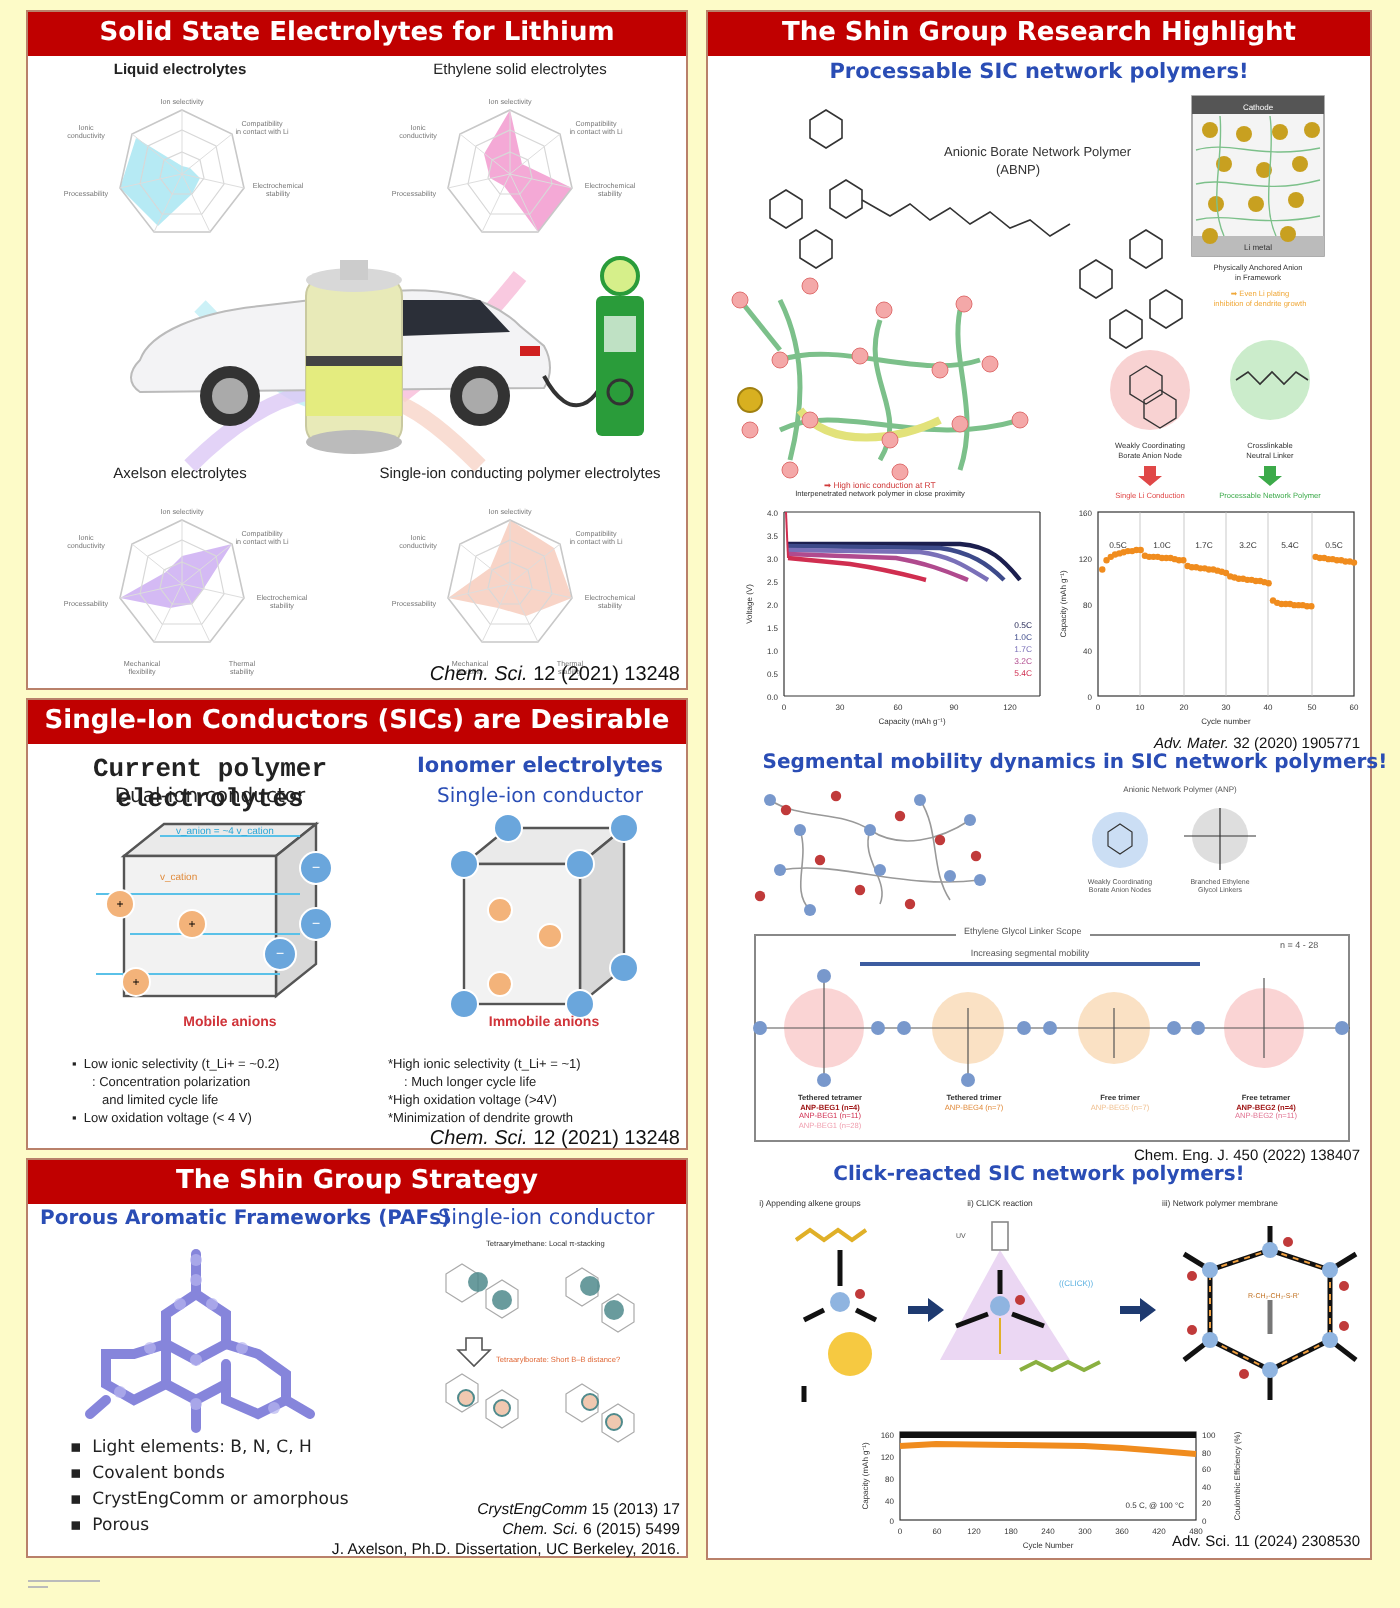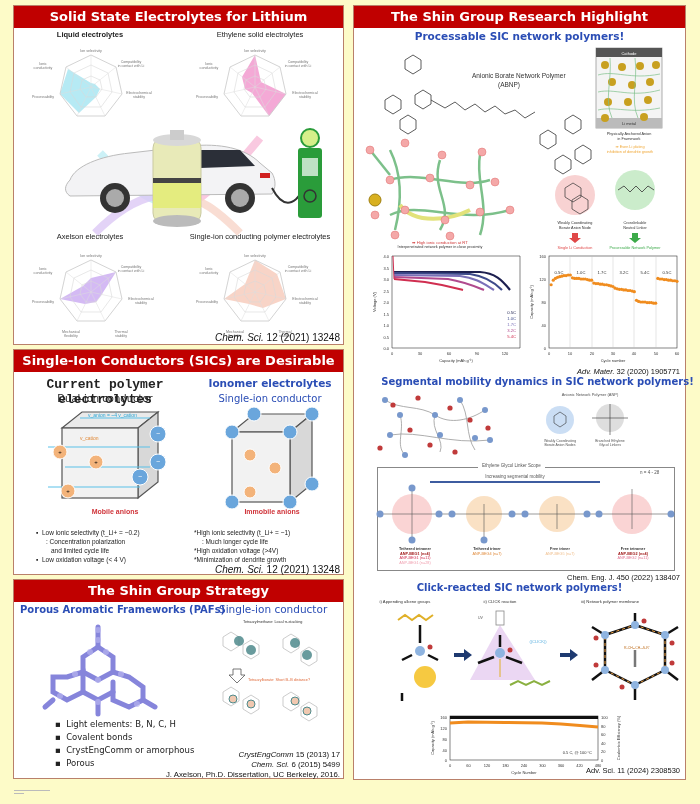--- a/index.html
+++ b/index.html
@@ -265,21 +265,21 @@
   <path d="M20,52 L28,52 L28,58 L32,58 L24,66 L16,58 L20,58 Z" fill="#fff" stroke="#555" stroke-width="0.8"></path>
   <text x="35" y="64" font-size="3.8" fill="#e06a3a" class="lbl">Tetraarylborate: Short B–B distance?</text>
   <g stroke="#4f8a8c" stroke-width="1" fill="#f0c8b0">
     <circle cx="20" cy="82" r="4"></circle>
       <circle cx="38" cy="87" r="4"></circle>
       <circle cx="82" cy="84" r="4"></circle>
       <circle cx="94" cy="94" r="4"></circle>
   </g>
 </svg>
 
-<div class="abs" style="left:35px;top:718px;font-size:8.5px;line-height:13px;color:#222;font-family:'DejaVu Sans',sans-serif;margin-left:20px;">
+<div class="abs" style="left:35px;top:718px;font-size:8.5px;line-height:13px;color:#222;font-family:'DejaVu Sans',sans-serif;">
   <div>▪&nbsp; <span>Light elements: B, N, C, H</span></div>
   <div>▪&nbsp; <span>Covalent bonds</span></div>
   <div>▪&nbsp; <span>CrystEngComm or amorphous</span></div>
   <div>▪&nbsp; <span>Porous</span></div>
 </div>
 <div class="ref" style="right:360px;top:750px;line-height:10px;font-size:7.8px;">
   <div><i>CrystEngComm</i> <span>15 (2013) 17</span></div>
   <div><i>Chem. Sci.</i> <span>6 (2015) 5499</span></div>
   <div><span>J. Axelson, Ph.D. Dissertation, UC Berkeley, 2016.</span></div>
 </div>

